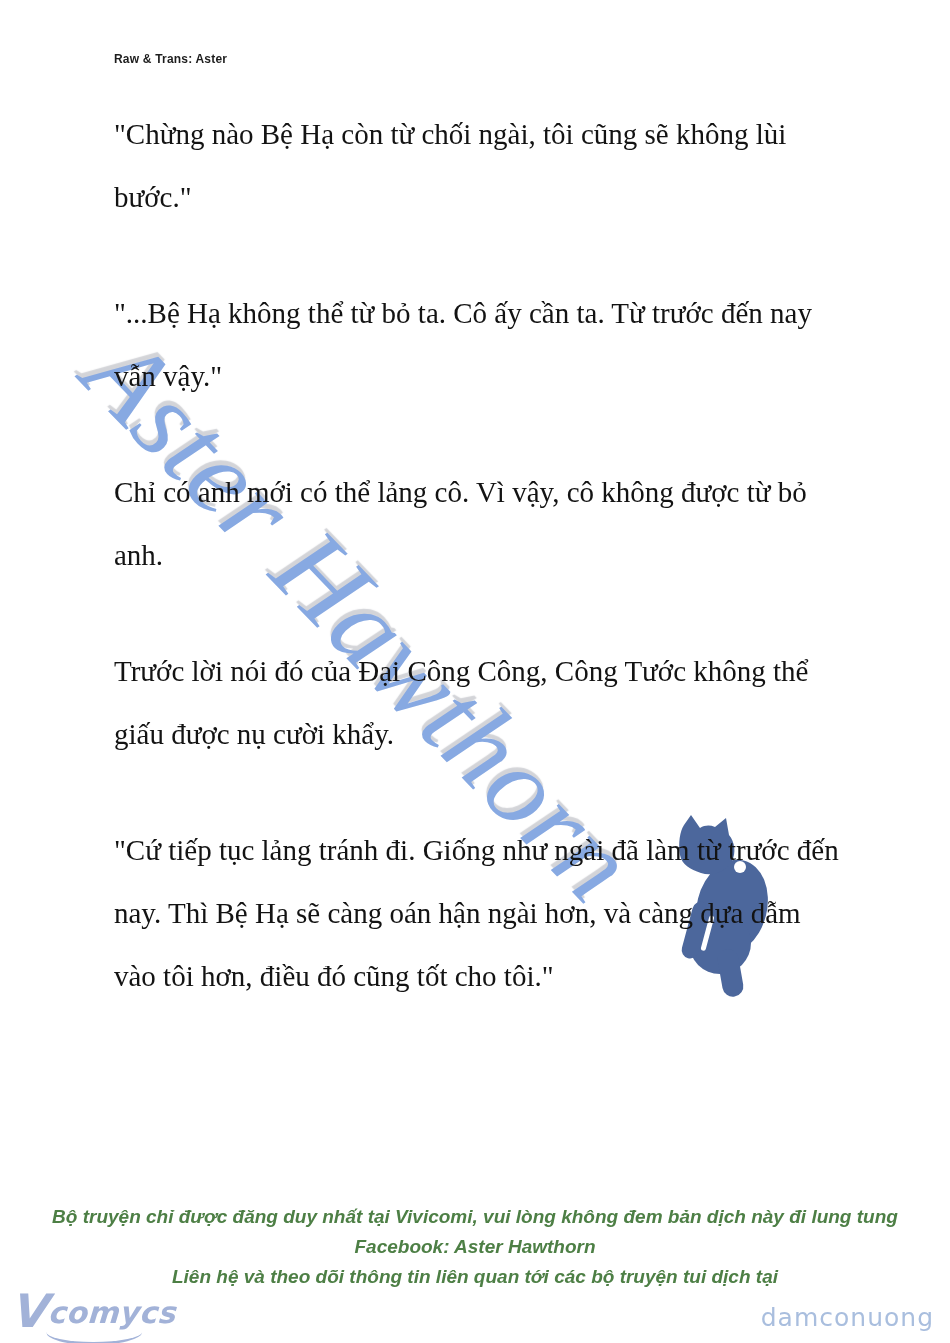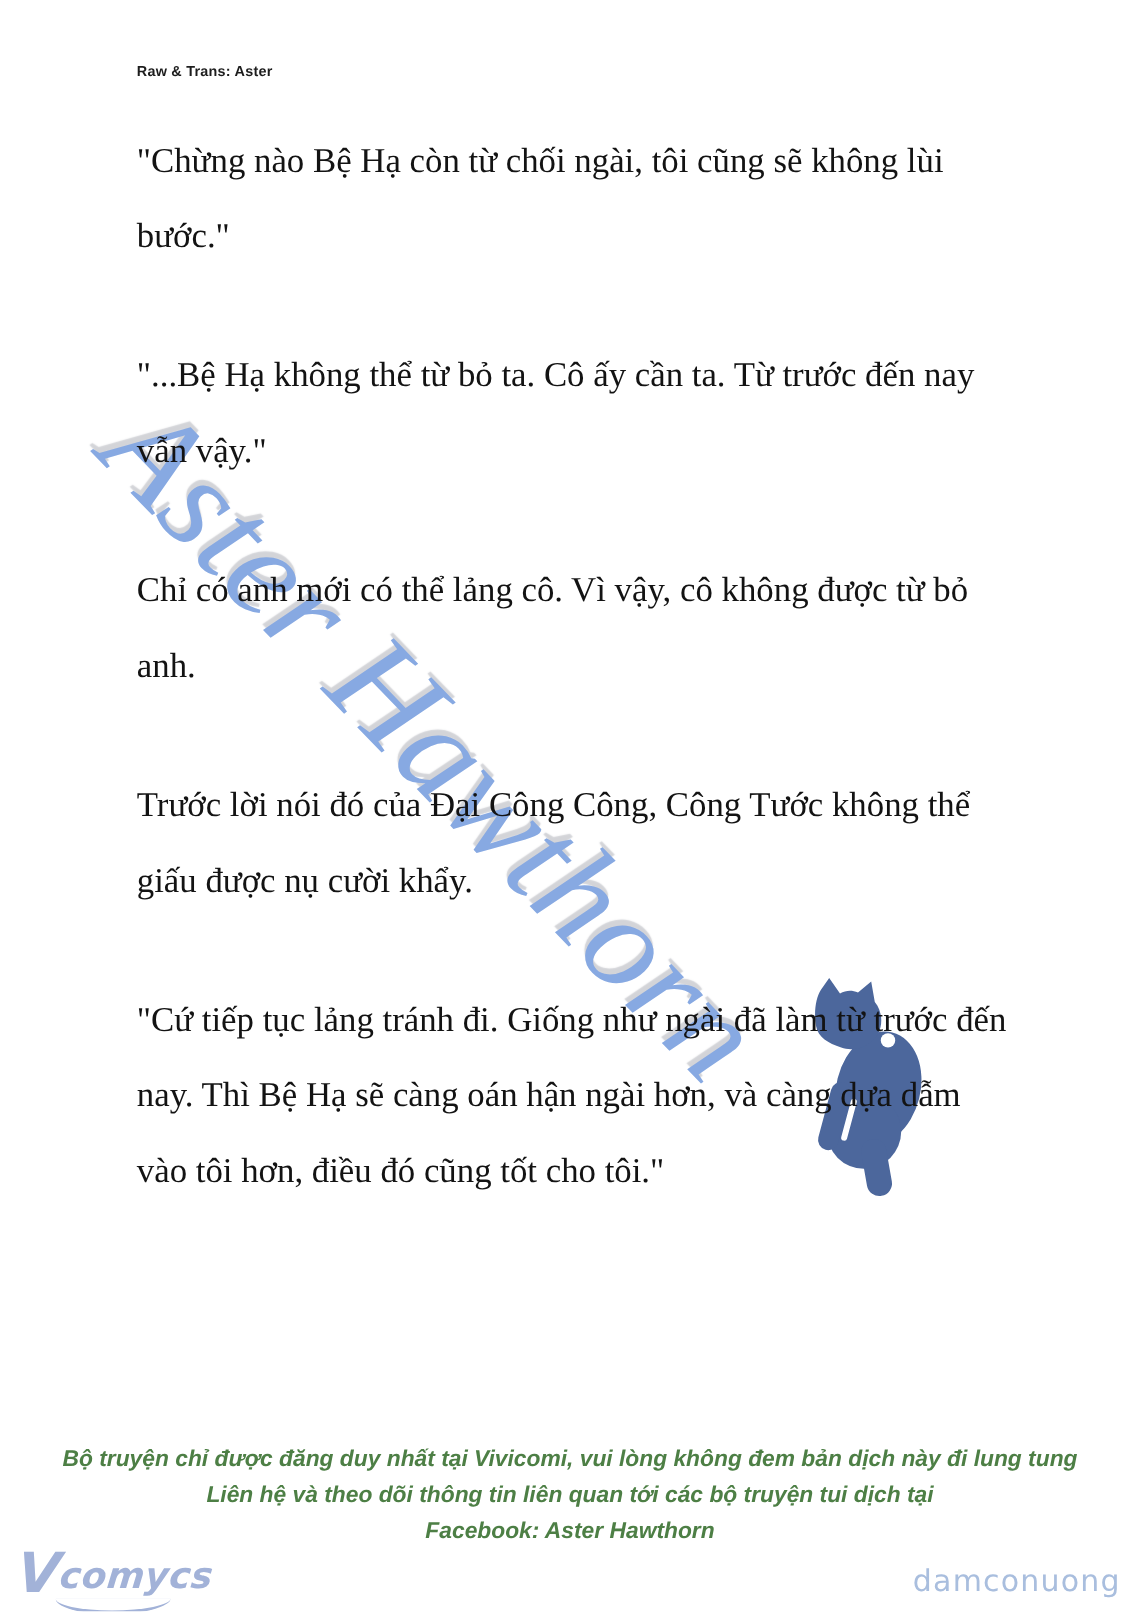--- a/index.html
+++ b/index.html
@@ -92,22 +92,22 @@
 anh.</p>
     <p>Trước lời nói đó của Đại Công Công, Công Tước không thể
 giấu được nụ cười khẩy.</p>
     <p>"Cứ tiếp tục lảng tránh đi. Giống như ngài đã làm từ trước đến
 nay. Thì Bệ Hạ sẽ càng oán hận ngài hơn, và càng dựa dẫm
 vào tôi hơn, điều đó cũng tốt cho tôi."</p>
   </main>
 
   <footer class="notice">
     <div>Bộ truyện chỉ được đăng duy nhất tại Vivicomi, vui lòng không đem bản dịch này đi lung tung</div>
+    <div>Facebook: Aster Hawthorn</div>
     <div>Liên hệ và theo dõi thông tin liên quan tới các bộ truyện tui dịch tại</div>
-    <div>Facebook: Aster Hawthorn</div>
   </footer>
 
   <div class="vlogo">
     <span class="v">V</span><span class="rest">comycs</span>
     <span class="swash"></span>
   </div>
 
   <div class="dcn">damconuong</div>
 
 </div>

